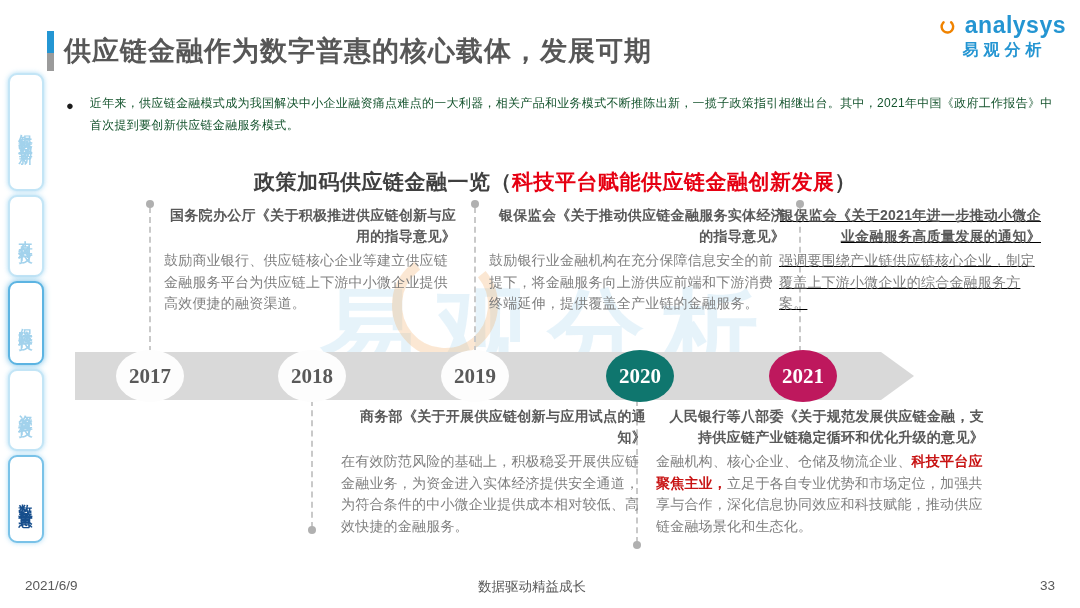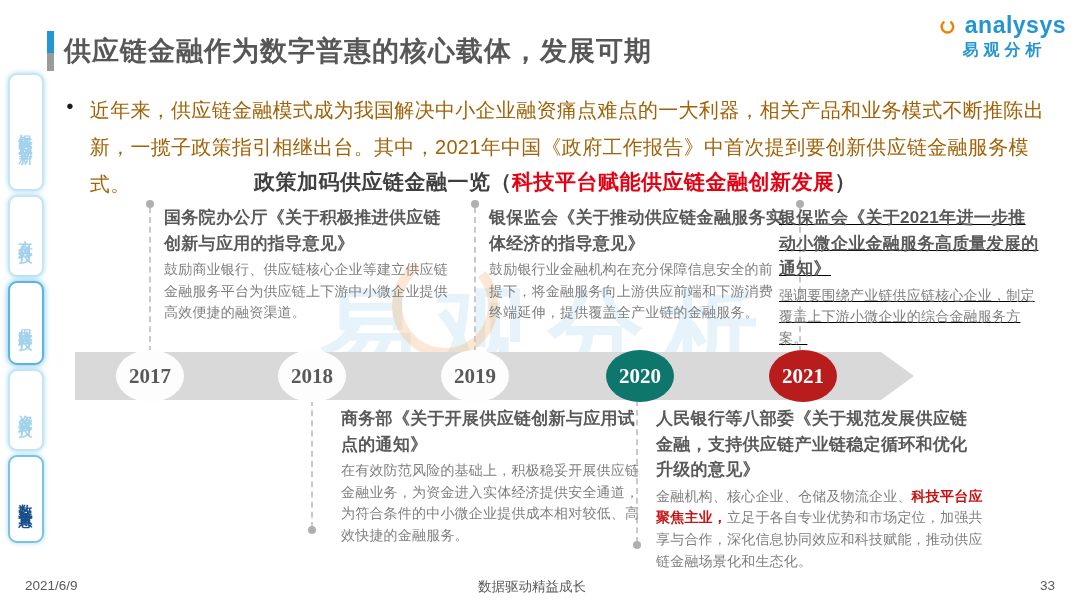--- a/index.html
+++ b/index.html
@@ -30,21 +30,21 @@
                 background:linear-gradient(to bottom,#2496d3 0 55%, #9b9b9b 55% 100%); }
   .page-title { position:absolute; left:64px; top:33px; font-size:27px; font-weight:700; color:#575757; letter-spacing:1px;font-family:Liberation Serif, serif; }
   .logo { position:absolute; left:938px; top:12px; width:128px; text-align:center; }
   .logo-row { display:flex; align-items:center; justify-content:flex-start; gap:8px; }
   .logo-brand { font-size:23px; font-weight:700; color:#2495d2; letter-spacing:.5px; }
   .logo-cn { font-size:16px; font-weight:700; color:#2495d2; letter-spacing:5px; margin-top:1px; padding-left:5px; }
 
   
   .bullet-para { position:absolute; left:66px; top:92px; width:992px; display:flex; gap:16px; }
   .bullet { font-size:13px; color:#1a1a1a; line-height:2.1; }
-  .bullet-para p { font-size:20px; color:#a16207; line-height:1.85; letter-spacing:.3px; }
+  .bullet-para p { font-size:12px; color:#14532d; line-height:1.85; letter-spacing:.3px; }
 
   
   .section-heading { position:absolute; left:50px; top:168px; width:1010px; text-align:center;
                      font-size:21px; font-weight:700; letter-spacing:.5px; }
   .h-main, .h-paren { color:#3f3f3f; }
   .h-red { color:#e60012; }
 
   
   .band { position:absolute; left:75px; top:352px; width:806px; height:48px; background:#d9d9d9; }
   .band-arrow { position:absolute; left:881px; top:352px; width:0; height:0;
@@ -63,24 +63,24 @@
   .d2021 { left:796px; top:200px; }
   .d2018 { left:308px; top:526px; }
   .d2020 { left:633px; top:541px; }
 
   .year { position:absolute; top:350px; width:68px; height:52px; border-radius:50%;
           display:flex; align-items:center; justify-content:center;
           font-family:"Liberation Serif","DejaVu Serif",serif; font-size:21px; font-weight:700; }
   .y-white { background:#fdfdfd; color:#595959; }
   .y2017 { left:116px; } .y2018 { left:278px; } .y2019 { left:441px; }
   .y2020 { left:606px; background:#0f766e; color:#ffffff;text-align:right; }
-  .y2021 { left:769px; background:#b91c1c; color:#ffffff;align-items:center; }
+  .y2021 { left:769px; background:#be185d; color:#ffffff;align-items:center; }
 
   .event { position:absolute; }
-  .ev-title { font-size:17px; font-weight:700; color:#595959; line-height:1.5; margin-bottom:3px; letter-spacing:.3px; }
+  .ev-title { font-size:14px; font-weight:700; color:#595959; line-height:1.5; margin-bottom:3px; letter-spacing:.3px;text-align:right; }
   .ev-body { font-size:14px; color:#7f7f7f; line-height:1.55; letter-spacing:.2px; }
   .red-bold { color:#c81414; font-weight:700; }
   .ev-2017 { left:164px; top:205px; width:292px; }
   .ev-2019 { left:489px; top:205px; width:296px; }
   .ev-2021 { left:779px; top:205px; width:262px;text-decoration:underline; }
   .ev-2018 { left:341px; top:406px; width:305px; }
   .ev-2020 { left:656px; top:406px; width:328px; }
 
   
   .footer { position:absolute; left:0; right:0; top:578px; height:24px; font-size:13.5px; color:#595959; }

